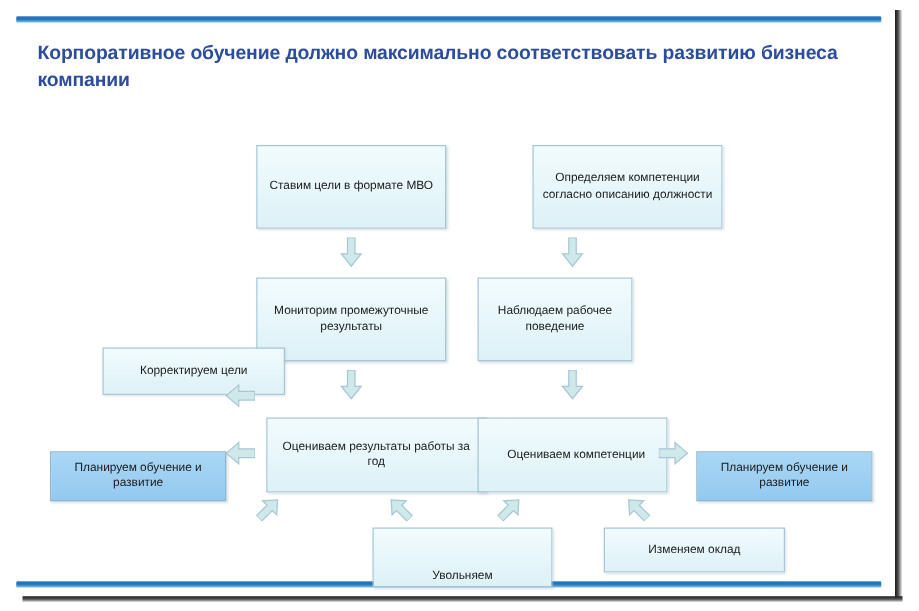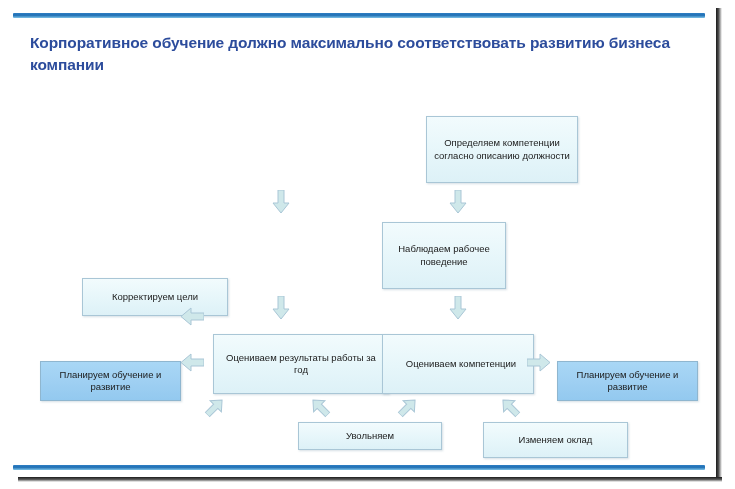--- a/index.html
+++ b/index.html
@@ -73,36 +73,42 @@
 
 <div id="slide">
 
   <div class="rule top"></div>
   <div class="rule bottom"></div>
   <div class="edge-right"></div>
   <div class="edge-bottom"></div>
 
   <div class="title">Корпоративное обучение должно максимально соответствовать развитию бизнеса компании</div>
 
+  <div class="box" style="left:205px;top:116px;width:152px;height:67px;">
+    <span>Ставим цели в формате МВО</span>
+  </div>
 
   <div class="box" style="left:382px;top:116px;width:152px;height:67px;margin-left:44px;">
     <span>Определяем компетенции согласно описанию должности</span>
   </div>
 
   <div class="arrow" style="left:272px;top:190px;">
     <svg width="18" height="24" viewBox="0 0 18 24">
       <path d="M6 0 H12 V13 H17 L9 23 L1 13 H6 Z" fill="#cfe8ea" stroke="#a9c6d6" stroke-width="1"></path>
     </svg>
   </div>
   <div class="arrow" style="left:449px;top:190px;">
     <svg width="18" height="24" viewBox="0 0 18 24">
       <path d="M6 0 H12 V13 H17 L9 23 L1 13 H6 Z" fill="#cfe8ea" stroke="#a9c6d6" stroke-width="1"></path>
     </svg>
   </div>
 
+  <div class="box" style="left:205px;top:222px;width:152px;height:67px;">
+    <span>Мониторим промежуточные результаты</span>
+  </div>
 
   <div class="box" style="left:382px;top:222px;width:124px;height:67px;">
     <span>Наблюдаем рабочее поведение</span>
   </div>
 
   <div class="arrow" style="left:272px;top:296px;">
     <svg width="18" height="24" viewBox="0 0 18 24">
       <path d="M6 0 H12 V13 H17 L9 23 L1 13 H6 Z" fill="#cfe8ea" stroke="#a9c6d6" stroke-width="1"></path>
     </svg>
   </div>
@@ -164,21 +170,21 @@
       <path d="M7 0 H13 V12 H18 L10 21 L2 12 H7 Z" fill="#cfe8ea" stroke="#a9c6d6" stroke-width="1"></path>
     </svg>
   </div>
   <div class="arrow" style="left:500px;top:396px;transform:rotate(135deg);">
     <svg width="20" height="22" viewBox="0 0 20 22">
       <path d="M7 0 H13 V12 H18 L10 21 L2 12 H7 Z" fill="#cfe8ea" stroke="#a9c6d6" stroke-width="1"></path>
     </svg>
   </div>
 
 
-  <div class="box" style="left:298px;top:422px;width:144px;height:28px;">
+  <div class="box" style="left:298px;top:422px;width:144px;height:48px;align-items:flex-end;">
     <span>Увольняем</span>
   </div>
 
   <div class="box" style="left:483px;top:422px;width:145px;height:36px;">
     <span>Изменяем оклад</span>
   </div>
 
 </div>
 
 </body></html>

